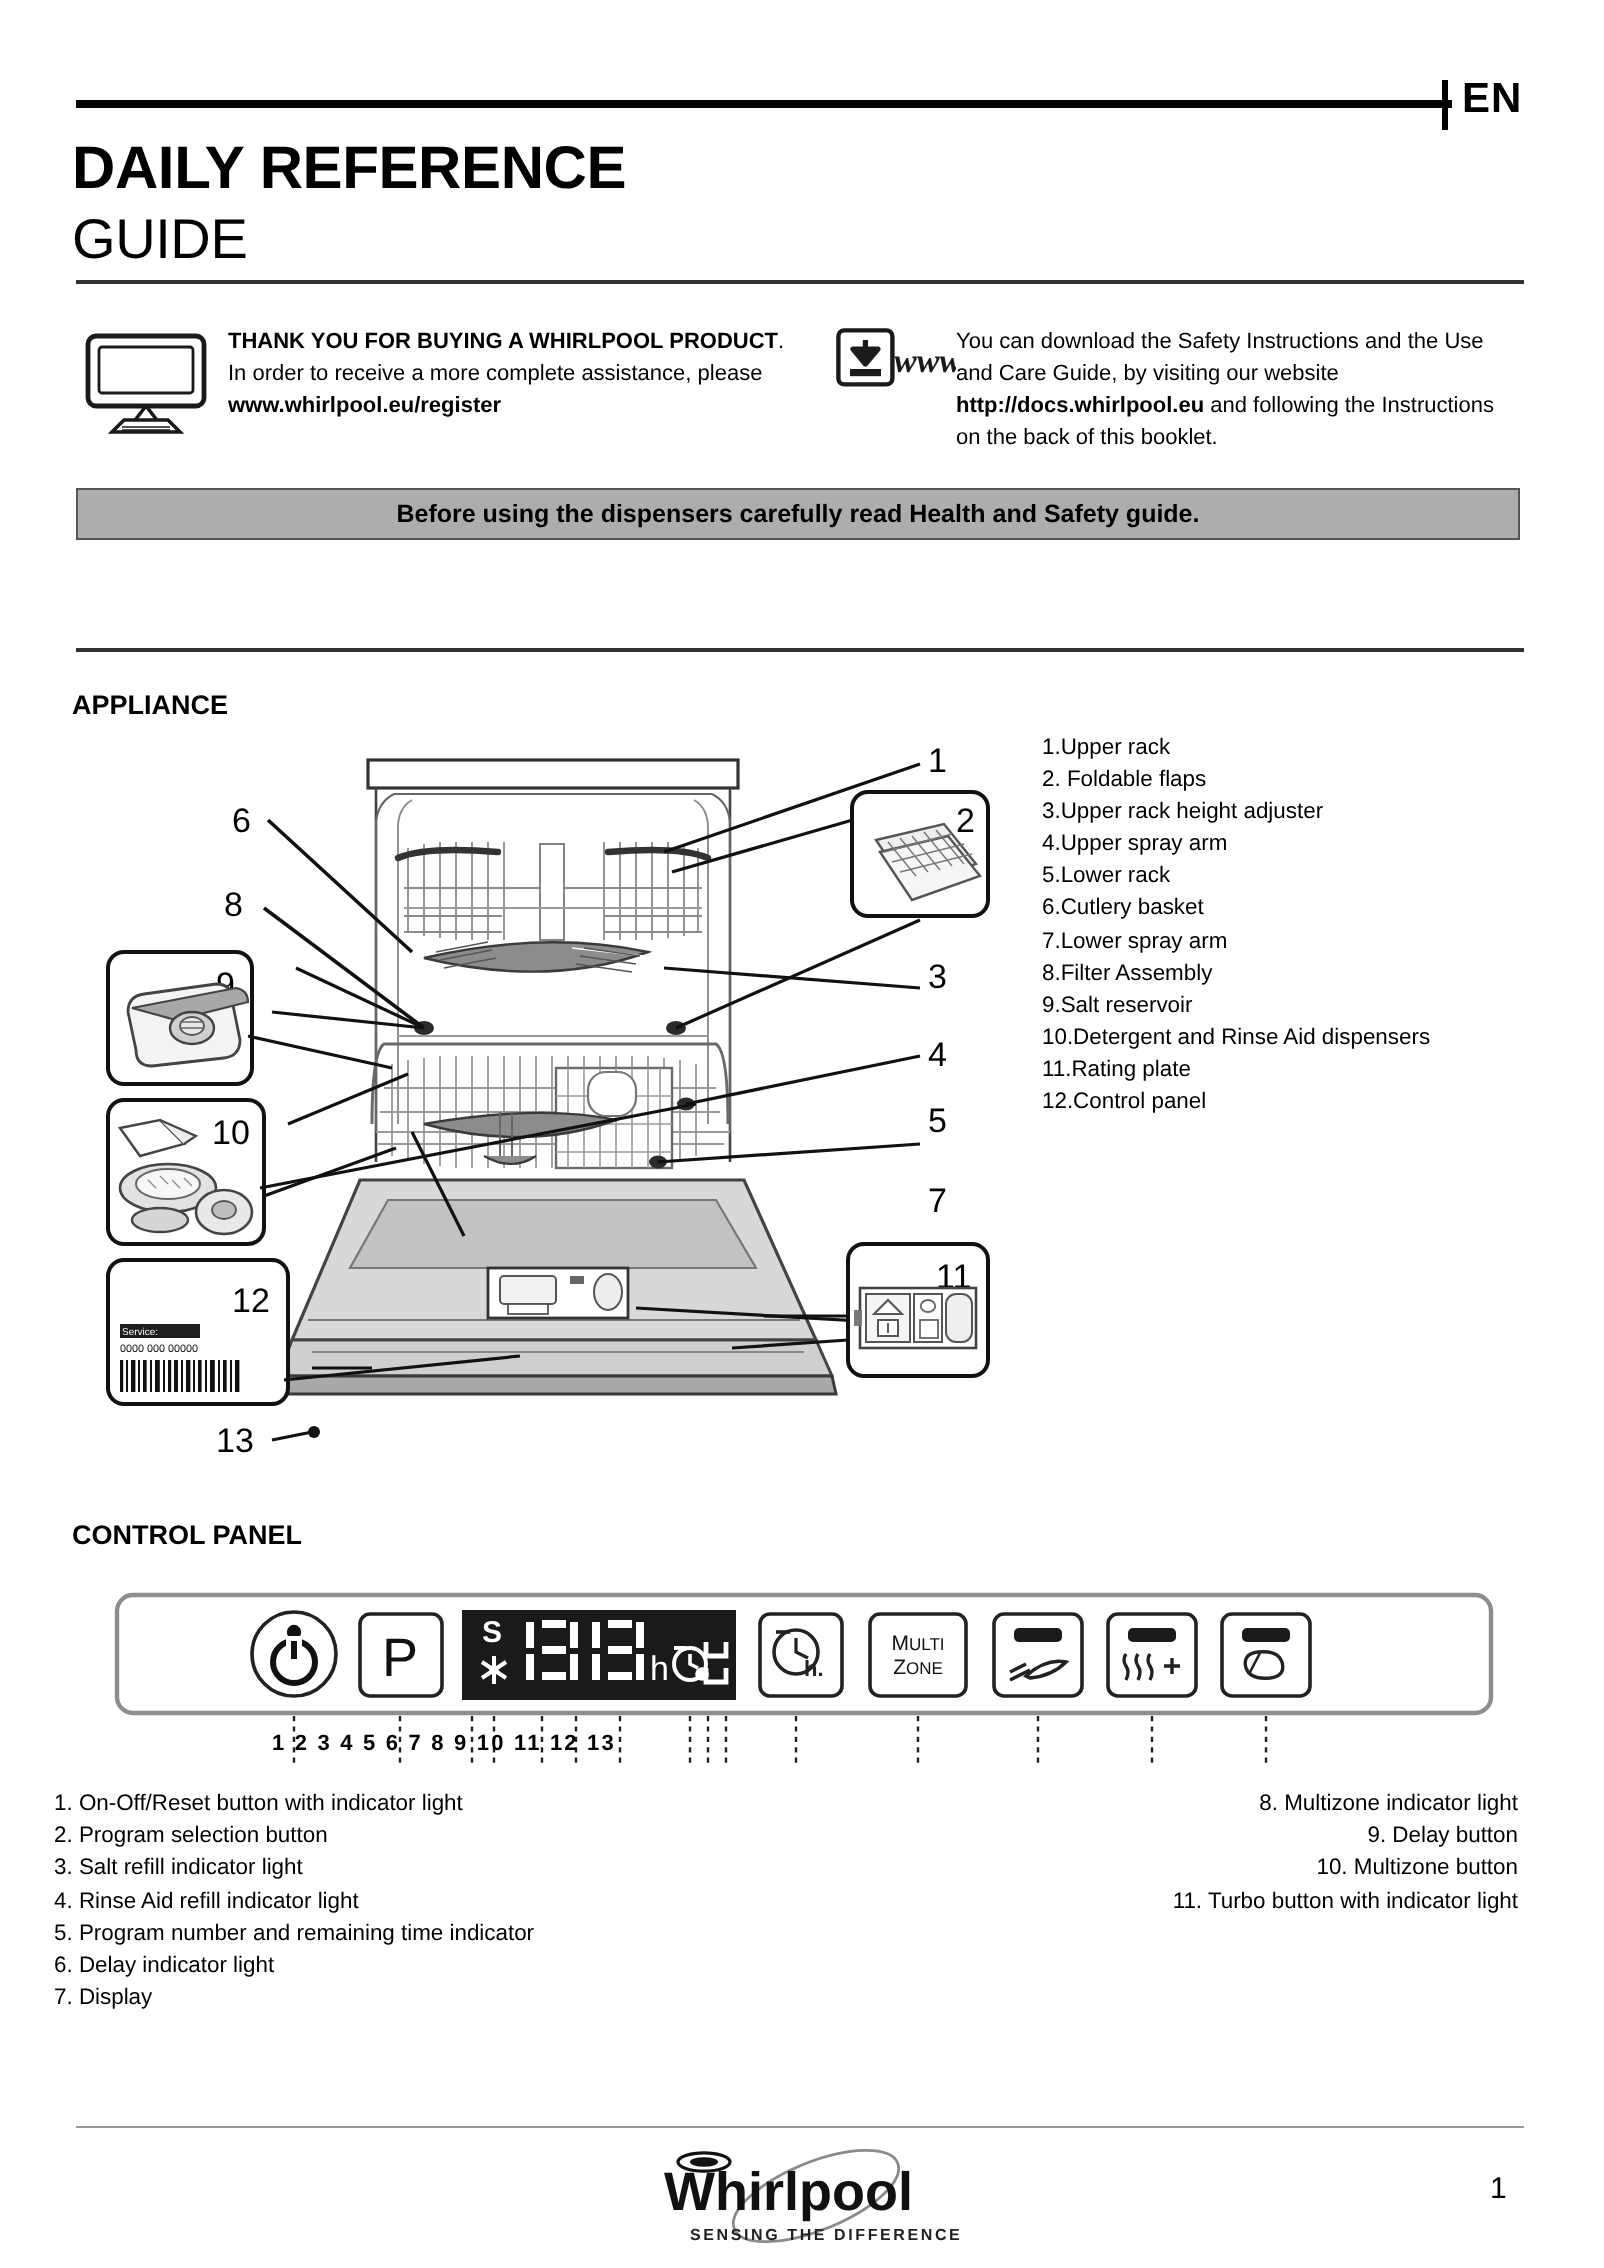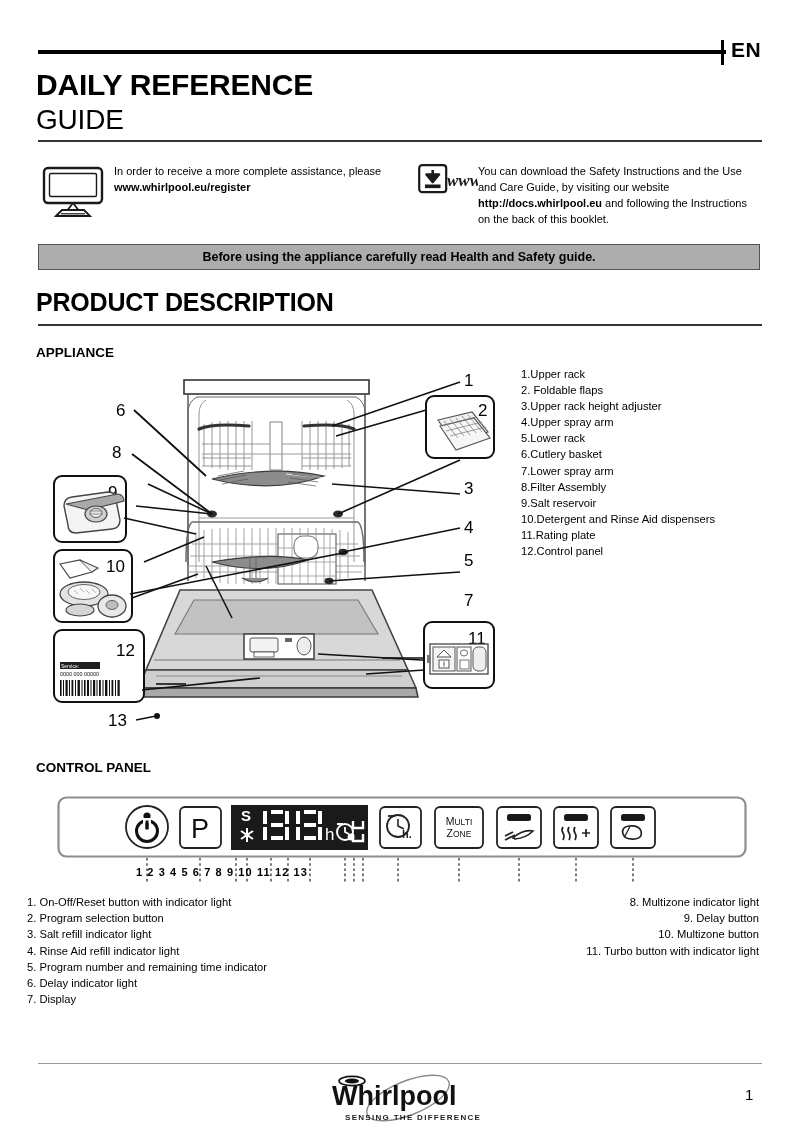--- a/index.html
+++ b/index.html
@@ -253,41 +253,41 @@
 
   <svg class="monitor-icon" viewBox="0 0 62 52">
     <rect x="2" y="2" width="58" height="35" rx="4" fill="#fff" stroke="#1a1a1a" stroke-width="2.4"></rect>
     <rect x="7.5" y="7.5" width="47" height="23" rx="1.5" fill="#fff" stroke="#1a1a1a" stroke-width="1.4"></rect>
     <path d="M31 37 L24 46 M31 37 L38 46" stroke="#1a1a1a" stroke-width="1.8" fill="none"></path>
     <path d="M14 50 L20 44 L42 44 L48 50 Z" fill="#fff" stroke="#1a1a1a" stroke-width="1.8"></path>
     <path d="M19 47.5 H43 M19 49 H43" stroke="#1a1a1a" stroke-width="0.8"></path>
   </svg>
 
   <div class="ty-left">
+    <div><span class="b">THANK YOU FOR BUYING A WHIRLPOOL PRODUCT</span><span>.</span></div>
     <div>In order to receive a more complete assistance, please</div>
     <div class="b">www.whirlpool.eu/register</div>
   </div>
 
   <svg class="dl-icon" viewBox="0 0 60 30">
     <rect x="1.2" y="1.2" width="27" height="27" rx="3" fill="#fff" stroke="#1a1a1a" stroke-width="2.2"></rect>
     <path d="M14.7 6 V15 M14.7 18 L8.5 10.5 H21 Z" fill="#1a1a1a" stroke="#1a1a1a" stroke-width="2.6" stroke-linejoin="round"></path>
     <rect x="7" y="20.5" width="15.5" height="3.6" fill="#1a1a1a"></rect>
     <text x="29" y="22" font-family="'Liberation Serif', serif" font-size="17" font-style="italic" font-weight="bold" fill="#1a1a1a">www</text>
   </svg>
 
   <div class="ty-right">
     <div>You can download the Safety Instructions and the Use</div>
     <div>and Care Guide, by visiting our website</div>
     <div><span class="b">http://docs.whirlpool.eu</span><span> and following the Instructions</span></div>
     <div>on the back of this booklet.</div>
   </div>
 
-  <div class="banner">Before using the appliance carefully read Health and Safety guide.</div>
-
-  <div class="h-section" style="top:288px">PRODUCT DESCRIPTION</div>
+  <div class="banner">Before using the dispensers carefully read Health and Safety guide.</div>
+
   <div class="rule-section" style="top:324px"></div>
   <div class="h-sub" style="top:345px">APPLIANCE</div>
 
   <div class="parts-list">
     <div>1.Upper rack</div>
     <div>2. Foldable flaps</div>
     <div>3.Upper rack height adjuster</div>
     <div>4.Upper spray arm</div>
     <div>5.Lower rack</div>
     <div>6.Cutlery basket</div>

